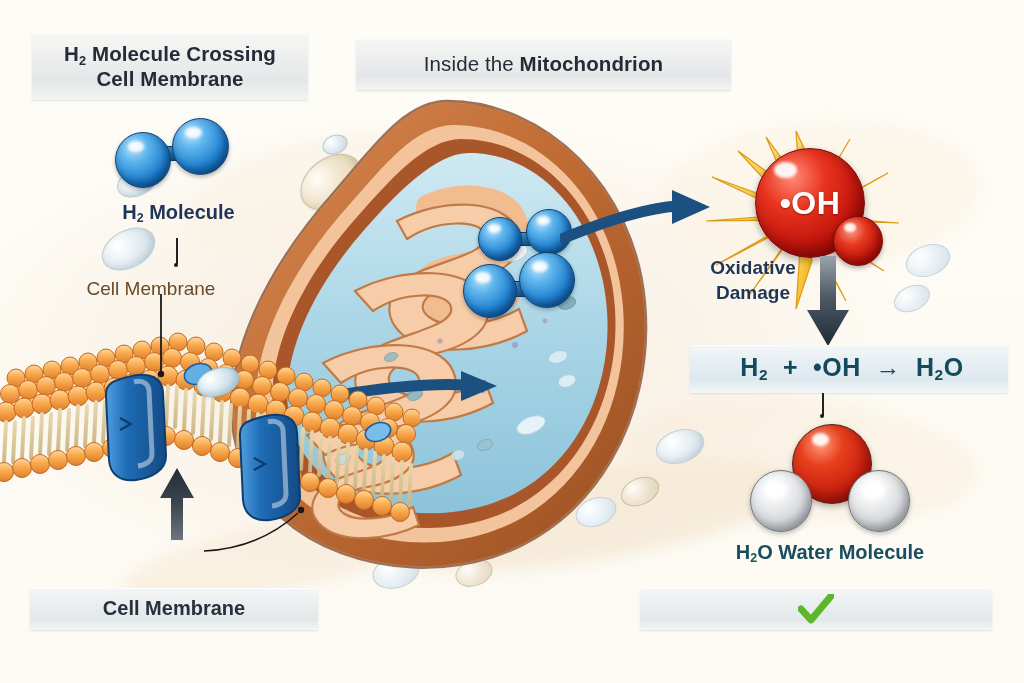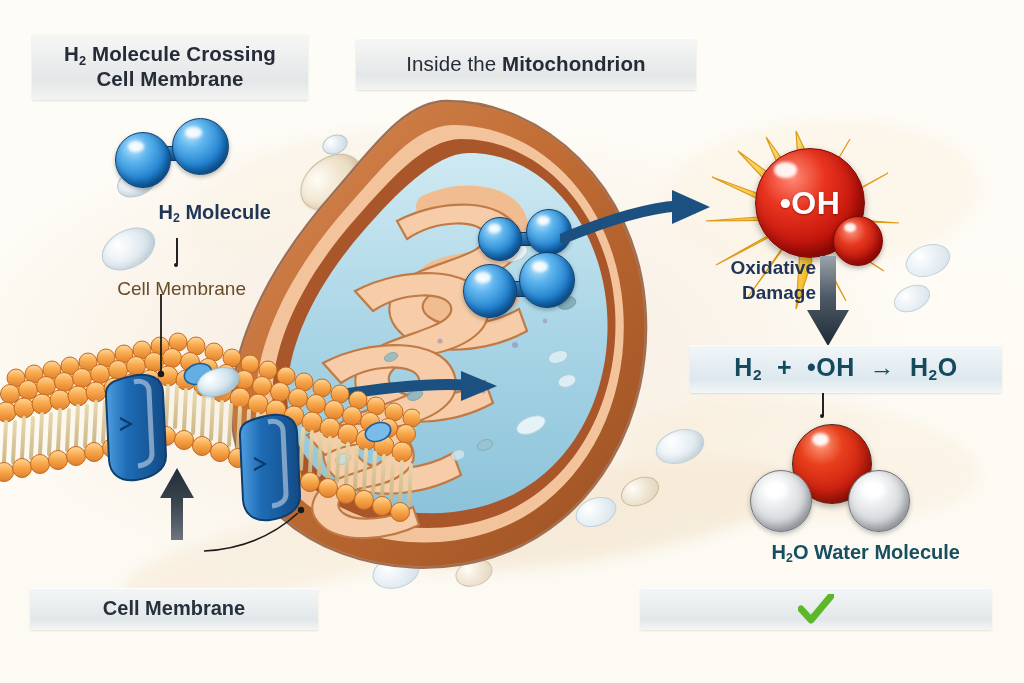--- a/index.html
+++ b/index.html
@@ -28,25 +28,25 @@
     box-shadow:0 1px 2px rgba(0,0,0,.10), inset 0 1px 0 rgba(255,255,255,.85);
   }
   .band .txt{line-height:1.18;color:#262b38;}
   .hdr{font-size:20.5px;font-weight:700;letter-spacing:.1px;}
   .hdr .light{font-weight:400;}
   sub{font-size:.62em;vertical-align:-.28em;font-weight:inherit;}
 
   
   .eqband{position:absolute;display:flex;align-items:center;justify-content:center;
     background:linear-gradient(180deg,#f2f6f8 0%,#e4edf2 45%,#dde8ee 72%,#f3f7f8 100%);
-    box-shadow:0 1px 2px rgba(0,0,0,.10), inset 0 1px 0 rgba(255,255,255,.8);border-radius:2px;}
+    box-shadow:0 1px 2px rgba(0,0,0,.10), inset 0 1px 0 rgba(255,255,255,.8);border-radius:2px;padding-left:6px;}
   .eq{font-size:25px;font-weight:700;color:#134a5e;letter-spacing:.5px;white-space:nowrap;}
 
   
-  .lbl{position:absolute;text-align:right;line-height:1.2;}
+  .lbl{position:absolute;text-align:center;line-height:1.2;}
   .lbl-navy{color:#1f3557;font-weight:700;}
   .lbl-brown{color:#6a4a27;font-weight:400;}
   .lbl-teal{color:#174e60;font-weight:700;}
 
   
   .h2{position:absolute;}
   .h2 .atom{position:absolute;border-radius:50%;
     background:
       radial-gradient(circle at 33% 27%, #bfe4fb 0%, #5fb6ee 26%, #1f7fce 62%, #125a9c 88%, #0c3f74 100%);
     box-shadow:inset -3px -4px 7px rgba(4,40,78,.5), 0 2px 4px rgba(0,0,0,.28);
@@ -511,21 +511,21 @@
   <div class="conn" style="left:822px;top:390px;width:2px;height:26px;"></div>
   <div class="dot" style="left:820px;top:414px;"></div>
 
   <div class="band top" style="left:32px;top:33px;width:276px;height:67px;">
     <div class="txt hdr">
       <div><span>H</span><sub>2</sub><span> Molecule Crossing</span></div>
       <div>Cell Membrane</div>
     </div>
   </div>
 
-  <div class="band top" style="left:356px;top:38px;width:340px;height:52px;">
+  <div class="band top" style="left:356px;top:38px;width:375px;height:52px;">
     <div class="txt hdr">
       <span class="light">Inside the </span><span>Mitochondrion</span>
     </div>
   </div>
 
 
   <div class="band bot" style="left:30px;top:588px;width:288px;height:42px;">
     <div class="txt" style="font-size:20px;font-weight:600;color:#27303d;">Cell Membrane</div>
   </div>
 

